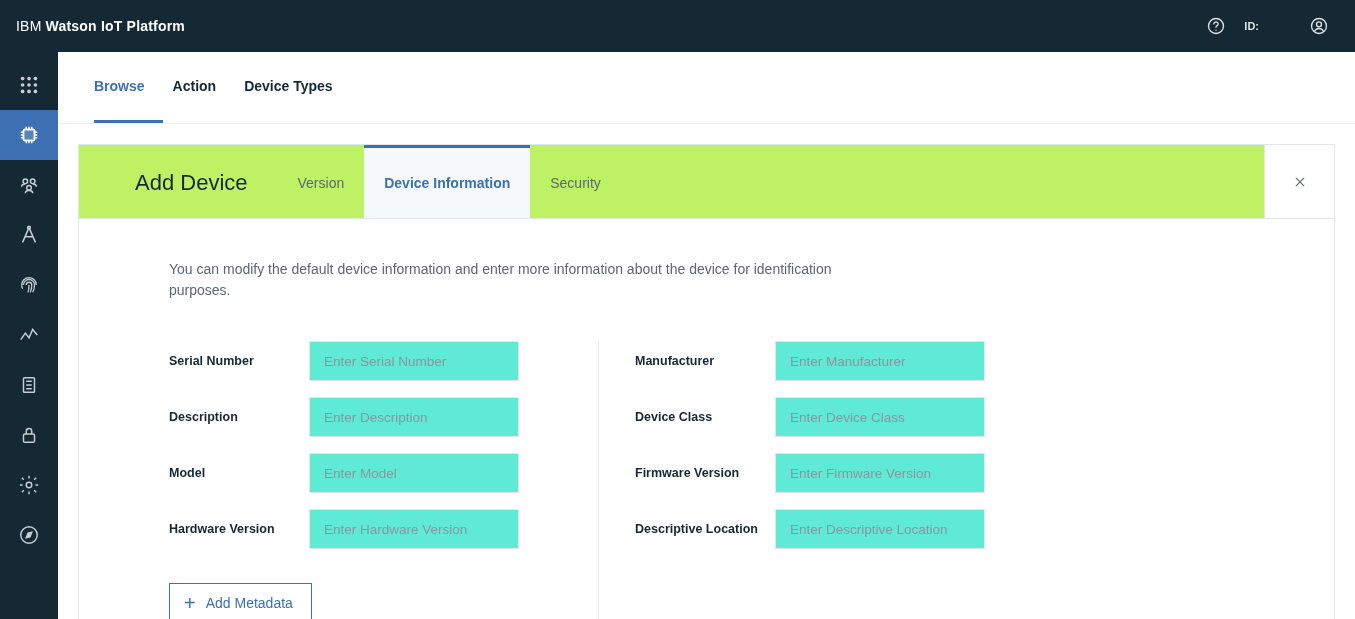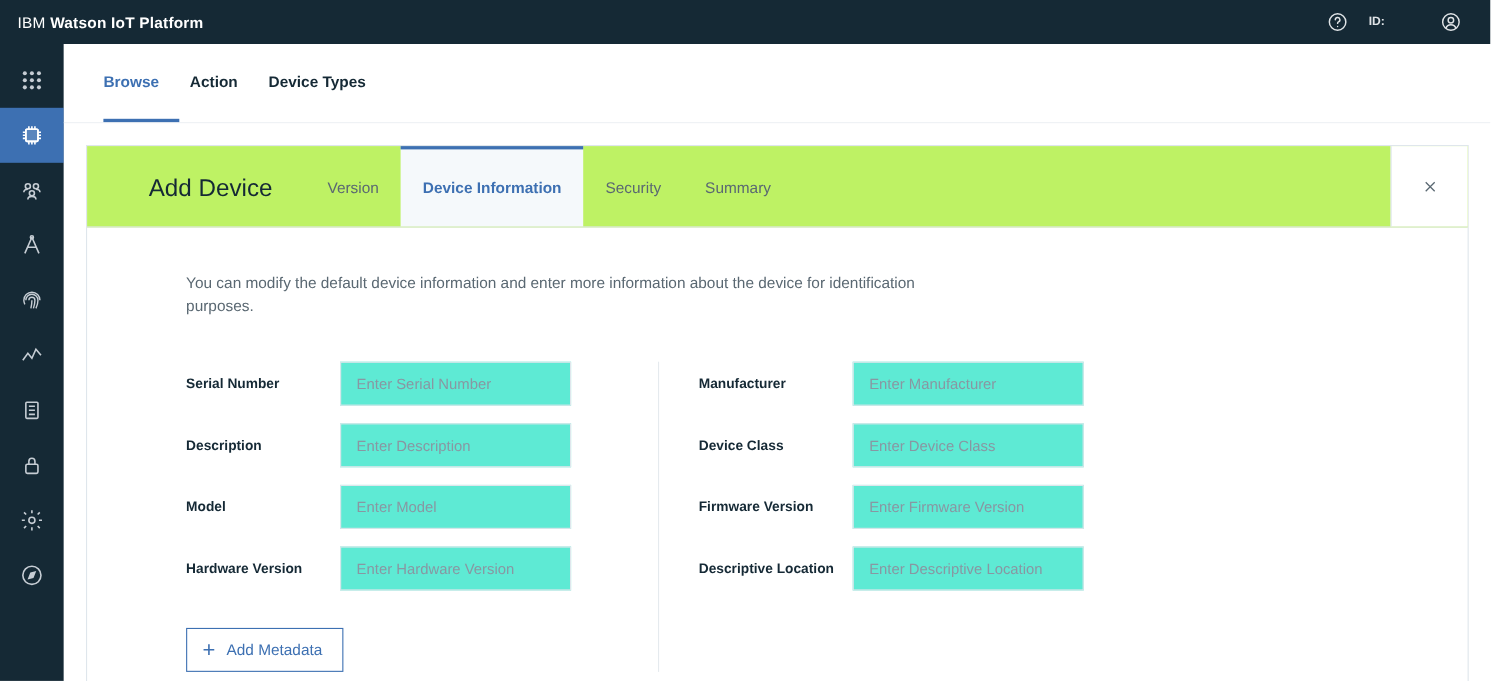--- a/index.html
+++ b/index.html
@@ -1,21 +1,21 @@
 <!DOCTYPE html>
 <html><head>
 <meta charset="utf-8">
 <style>
   * { box-sizing: border-box; margin: 0; padding: 0; }
   html, body { height: 100%; font-family: "Helvetica Neue", Arial, sans-serif; color: #152935; }
   body { display: flex; flex-direction: column; width: 1355px; height: 619px; overflow: hidden; }
 
   
   .topbar {
-    height: 40px;
+    height: 52px;
     background: #152935;
     color: #fff;
     display: flex;
     align-items: center;
     padding: 0 16px;
     font-size: 13px;
     flex-shrink: 0;
   }
   .topbar .brand { font-size: 14px; letter-spacing: .2px; }
   .topbar .brand b { font-weight: 700; }
@@ -307,23 +307,20 @@
           <div class="title-col">Add Device</div>
           <div class="step">
               <span>Version</span>
             </div>
           <div class="step active">
               <span>Device Information</span>
             </div>
           <div class="step">
               <span>Security</span>
             </div>
-          <div class="step">
-              <span>Summary</span>
-            </div>
           <div class="close-col">
             <svg viewBox="0 0 24 24" fill="none" stroke="currentColor" stroke-width="2">
                 <path d="M5 5l14 14M19 5L5 19"></path>
               </svg>
           </div>
         </div>
 
         <div class="card-body">
           <p class="intro">You can modify the default device information and enter more information about the device for identification purposes.</p>
 

